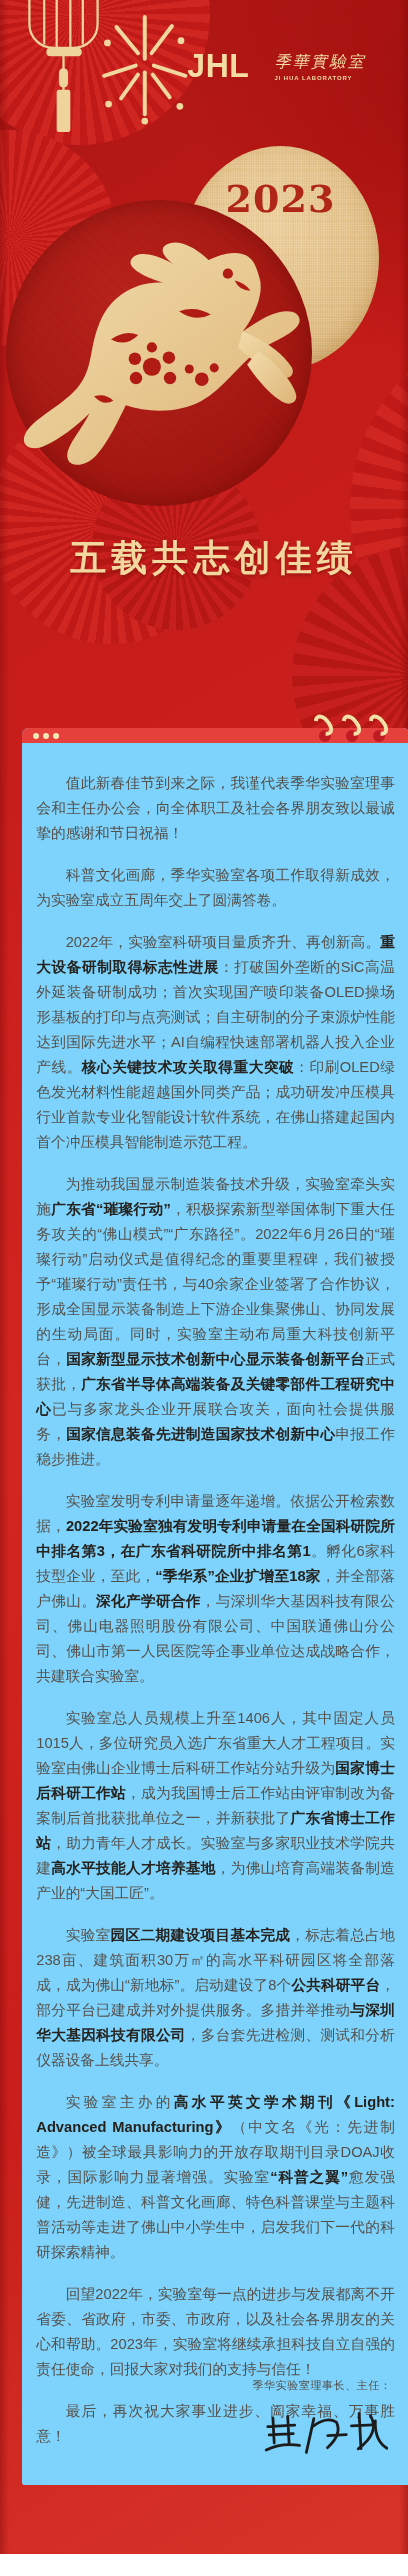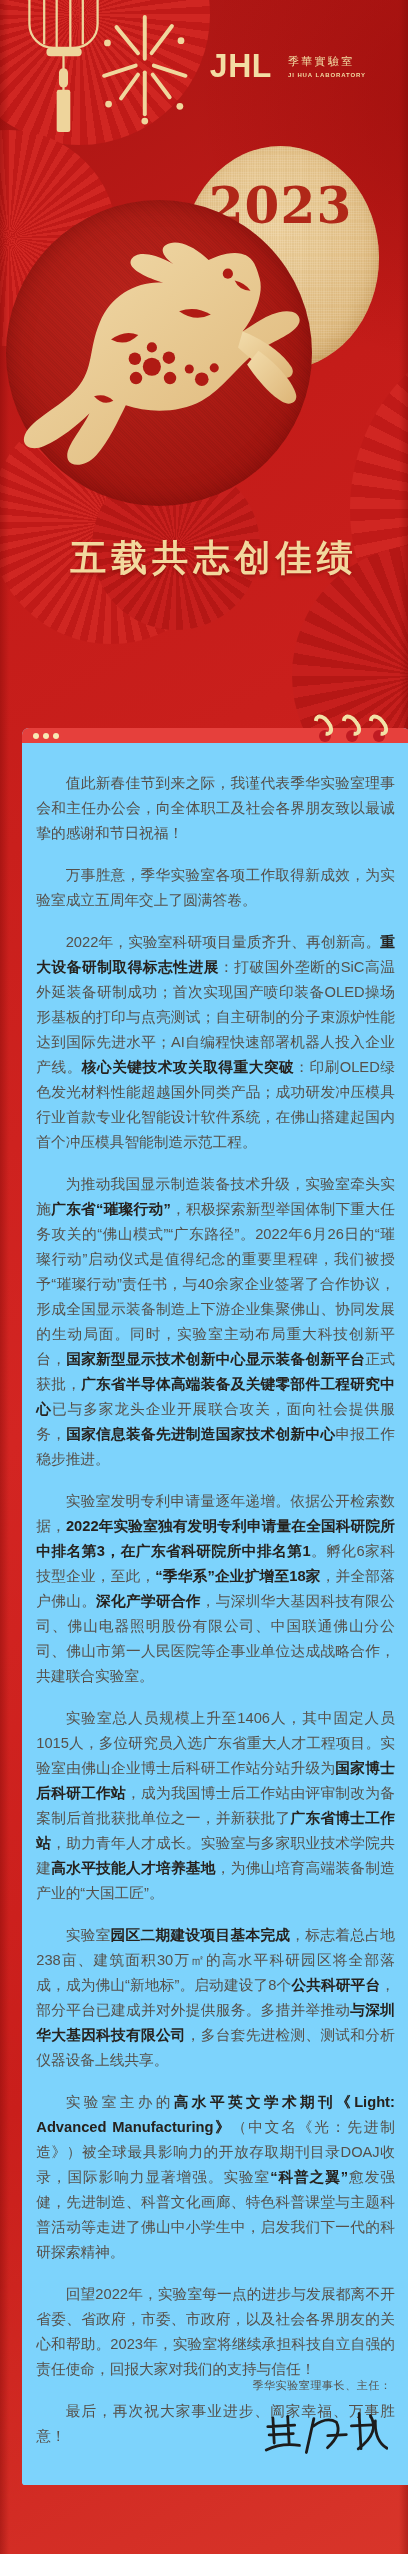--- a/index.html
+++ b/index.html
@@ -22,35 +22,35 @@
   .fan4{left:92px;top:462px;width:168px;height:168px;}
   .fan5{left:350px;top:319px;width:380px;height:380px;}
   .fan6{left:292px;top:545px;width:261px;height:261px;}
   .gold-circle{position:absolute;left:182px;top:146px;width:197px;height:224px;border-radius:50%;
         background:radial-gradient(circle at 45% 35%,#eed3a2,#ddb87e 85%);
         box-shadow:inset 0 -8px 17px rgba(160,110,40,.35);}
   .gold-circle .texture{position:absolute;inset:0;border-radius:50%;
         background:repeating-linear-gradient(0deg,rgba(255,255,255,.10) 0 0.6px,rgba(0,0,0,0) 0.6px 1.7px),
                    repeating-linear-gradient(90deg,rgba(160,110,30,.08) 0 1.1px,rgba(0,0,0,0) 1.1px 2.3px);}
   .year{position:absolute;left:0;top:29.5px;width:100%;text-align:center;
-        font-family:"DejaVu Serif","Liberation Serif",serif;font-weight:700;font-size:50px;
+        font-family:"DejaVu Serif","Liberation Serif",serif;font-weight:700;font-size:38px;
         color:#b02718;letter-spacing:1.1px;}
   .dark-circle{position:absolute;left:5.7px;top:200px;width:306px;height:306px;border-radius:50%;
         background:radial-gradient(circle at 40% 35%,#bb241c,#9f130e 85%);
         box-shadow:inset 0 0 23px rgba(70,0,0,.35);}
   .dark-circle .texture{position:absolute;inset:0;border-radius:50%;
         background:repeating-linear-gradient(45deg,rgba(0,0,0,.05) 0 1.1px,rgba(0,0,0,0) 1.1px 2.3px);}
   .rabbit{position:absolute;left:8.5px;top:226px;width:292px;height:244px;}
   .lantern{position:absolute;left:26px;top:0;width:75px;height:132px;}
   .firework{position:absolute;left:95px;top:9px;width:99px;height:116px;}
   
-  .logo{position:absolute;top:52px;right:42px;display:flex;align-items:center;gap:16px;color:#f3dda4;}
+  .logo{position:absolute;top:52px;right:42px;display:flex;align-items:flex-start;gap:25px;color:#f3dda4;}
   .logo-abbr{font-weight:700;font-size:32px;line-height:.92;letter-spacing:0.6px;transform:scaleY(1.04);}
   .logo-col{display:flex;flex-direction:column;}
-  .logo-cn{font-family:"DejaVu Serif","Liberation Serif",serif;font-size:11px;letter-spacing:2.3px;line-height:1.2;}
+  .logo-cn{font-family:"DejaVu Serif","Liberation Serif",serif;font-size:16px;letter-spacing:2.3px;line-height:1.2;font-style:italic;}
   .logo-en{font-size:6px;letter-spacing:0.9px;margin-top:3.4px;font-weight:700;}
   
   .title{position:absolute;left:0;width:100%;text-align:center;z-index:30;
          font-family:Liberation Mono, monospace;font-weight:700;font-size:36px;
          color:#f2d89e;letter-spacing:5.1px;text-shadow:0 1.7px 3.4px rgba(100,10,0,.45);padding-left:10px;}
   .title1{top:534px;}
   .title2{top:590px;}
   .subtitle{position:absolute;left:0;top:663px;width:100%;text-align:center;z-index:30;
          font-size:16.5px;font-weight:700;color:#eed49a;letter-spacing:2.8px;}
   .edge-shade{position:absolute;top:0;width:9px;height:2554px;z-index:45;pointer-events:none;}
@@ -193,21 +193,21 @@
       <span class="ring-shadow rs1"></span>
       <span class="ring-shadow rs2"></span>
       <span class="ring-shadow rs3"></span>
       <span class="ring r1"></span>
       <span class="ring r2"></span>
       <span class="ring r3"></span>
     </div>
     <div class="card-body">
       <div>
           <p><span>值此新春佳节到来之际，我谨代表季华实验室理事会和主任办公会，向全体职工及社会各界朋友致以最诚挚的感谢和节日祝福！</span></p>
-          <p><span>万事胜意，季华实验室各项工作取得新成效，为实验室成立五周年交上了圆满答卷。</span></p>
+          <p><span>科普文化画廊，季华实验室各项工作取得新成效，为实验室成立五周年交上了圆满答卷。</span></p>
           <p><span>2022年，实验室科研项目量质齐升、再创新高。</span><b>重大设备研制取得标志性进展</b><span>：打破国外垄断的SiC高温外延装备研制成功；首次实现国产喷印装备OLED操场形基板的打印与点亮测试；自主研制的分子束源炉性能达到国际先进水平；AI自编程快速部署机器人投入企业产线。</span><b>核心关键技术攻关取得重大突破</b><span>：印刷OLED绿色发光材料性能超越国外同类产品；成功研发冲压模具行业首款专业化智能设计软件系统，在佛山搭建起国内首个冲压模具智能制造示范工程。</span></p>
           <p><span>为推动我国显示制造装备技术升级，实验室牵头实施</span><b>广东省“璀璨行动”</b><span>，积极探索新型举国体制下重大任务攻关的“佛山模式”“广东路径”。2022年6月26日的“璀璨行动”启动仪式是值得纪念的重要里程碑，我们被授予“璀璨行动”责任书，与40余家企业签署了合作协议，形成全国显示装备制造上下游企业集聚佛山、协同发展的生动局面。同时，实验室主动布局重大科技创新平台，</span><b>国家新型显示技术创新中心显示装备创新平台</b><span>正式获批，</span><b>广东省半导体高端装备及关键零部件工程研究中心</b><span>已与多家龙头企业开展联合攻关，面向社会提供服务，</span><b>国家信息装备先进制造国家技术创新中心</b><span>申报工作稳步推进。</span></p>
           <p><span>实验室发明专利申请量逐年递增。依据公开检索数据，</span><b>2022年实验室独有发明专利申请量在全国科研院所中排名第3，在广东省科研院所中排名第1</b><span>。孵化6家科技型企业，至此，</span><b>“季华系”企业扩增至18家</b><span>，并全部落户佛山。</span><b>深化产学研合作</b><span>，与深圳华大基因科技有限公司、佛山电器照明股份有限公司、中国联通佛山分公司、佛山市第一人民医院等企事业单位达成战略合作，共建联合实验室。</span></p>
           <p><span>实验室总人员规模上升至1406人，其中固定人员1015人，多位研究员入选广东省重大人才工程项目。实验室由佛山企业博士后科研工作站分站升级为</span><b>国家博士后科研工作站</b><span>，成为我国博士后工作站由评审制改为备案制后首批获批单位之一，并新获批了</span><b>广东省博士工作站</b><span>，助力青年人才成长。实验室与多家职业技术学院共建</span><b>高水平技能人才培养基地</b><span>，为佛山培育高端装备制造产业的“大国工匠”。</span></p>
           <p><span>实验室</span><b>园区二期建设项目基本完成</b><span>，标志着总占地238亩、建筑面积30万㎡的高水平科研园区将全部落成，成为佛山“新地标”。启动建设了8个</span><b>公共科研平台</b><span>，部分平台已建成并对外提供服务。多措并举推动</span><b>与深圳华大基因科技有限公司</b><span>，多台套先进检测、测试和分析仪器设备上线共享。</span></p>
           <p><span>实验室主办的</span><b>高水平英文学术期刊《Light: Advanced Manufacturing》</b><span>（中文名《光：先进制造》）被全球最具影响力的开放存取期刊目录DOAJ收录，国际影响力显著增强。实验室</span><b>“科普之翼”</b><span>愈发强健，先进制造、科普文化画廊、特色科普课堂与主题科普活动等走进了佛山中小学生中，启发我们下一代的科研探索精神。</span></p>
           <p><span>回望2022年，实验室每一点的进步与发展都离不开省委、省政府，市委、市政府，以及社会各界朋友的关心和帮助。2023年，实验室将继续承担科技自立自强的责任使命，回报大家对我们的支持与信任！</span></p>
           <p><span>最后，再次祝大家事业进步、阖家幸福、万事胜意！</span></p>
         </div>
       <div class="sign-block">

